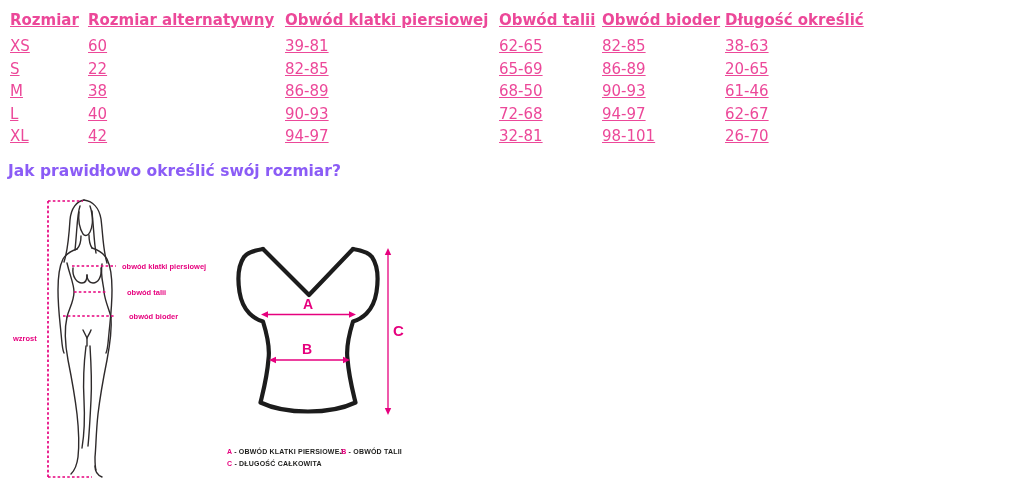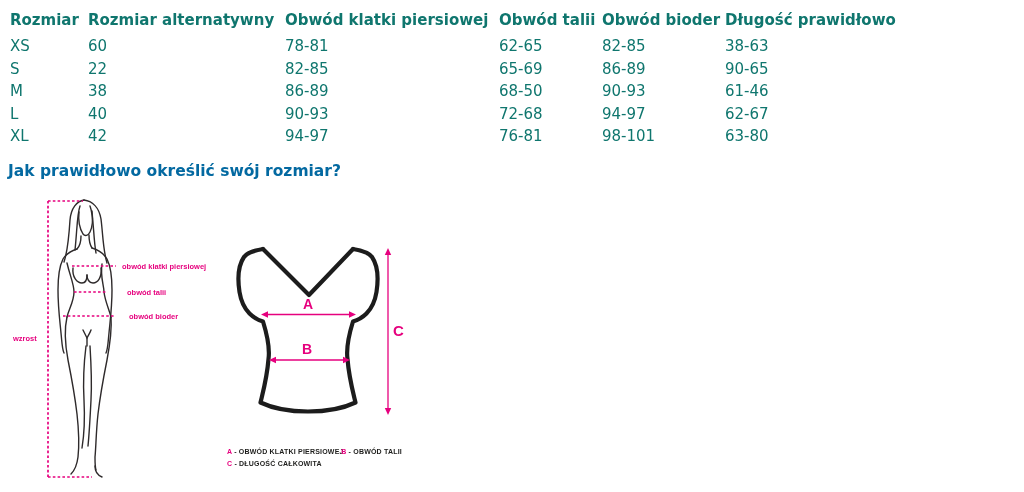--- a/index.html
+++ b/index.html
@@ -3,27 +3,27 @@
 <meta charset="utf-8">
 <style>
   html,body{margin:0;padding:0;background:#fff;}
   .page{position:relative;width:1024px;height:492px;background:#ffffff;overflow:hidden;
         font-family:"DejaVu Sans","Liberation Sans",sans-serif;color:#1d1d1b;}
 
   
   table.size-table{position:absolute;left:8px;top:6px;border-collapse:collapse;table-layout:fixed;width:905px;}
   table.size-table th, table.size-table td{
     text-align:left;padding:0 0 0 2px;white-space:nowrap;overflow:visible;
-    font-size:15px;color:#0f766e;}
+    font-size:15px;color:#ec4899;text-decoration:underline;}
   table.size-table th{font-weight:bold;height:29px;line-height:29px;}
   table.size-table td{height:22.5px;line-height:22.5px;font-weight:normal;}
 
   
   .section-title{position:absolute;left:8px;top:162px;margin:0;
-    font-size:15.5px;font-weight:bold;color:#0369a1;}
+    font-size:15.5px;font-weight:bold;color:#8b5cf6;}
 
   
   svg.diagram{position:absolute;left:0;top:195px;}
   .sketch{stroke:#2e2a2b;stroke-width:1.4;fill:none;stroke-linecap:round;}
   .pinkdash{stroke:#e6007e;stroke-width:1.7;fill:none;stroke-dasharray:2.6 2.2;}
   .pinkline{stroke:#e6007e;stroke-width:1.3;fill:none;}
   .pinkfill{fill:#e6007e;stroke:none;}
   .shirt{stroke:#1c1c1c;stroke-width:4.2;fill:none;stroke-linejoin:round;stroke-linecap:round;}
   .svglabel{fill:#e6007e;font-family:"Liberation Sans",sans-serif;font-size:7.5px;font-weight:600;}
   .marker-label{fill:#e6007e;font-family:"Liberation Sans",sans-serif;font-size:14px;font-weight:600;}
@@ -51,39 +51,39 @@
         <col style="width:123px">
         <col style="width:190px">
     </colgroup>
     <thead>
       <tr>
         <th>Rozmiar</th>
         <th>Rozmiar alternatywny</th>
         <th>Obwód klatki piersiowej</th>
         <th>Obwód talii</th>
         <th>Obwód bioder</th>
-        <th>Długość prawidłowo</th>
+        <th>Długość określić</th>
       </tr>
     </thead>
     <tbody>
       <tr>
         <td>XS</td>
         <td>60</td>
-        <td>78-81</td>
+        <td>39-81</td>
         <td>62-65</td>
         <td>82-85</td>
         <td>38-63</td>
       </tr>
       <tr>
         <td>S</td>
         <td>22</td>
         <td>82-85</td>
         <td>65-69</td>
         <td>86-89</td>
-        <td>90-65</td>
+        <td>20-65</td>
       </tr>
       <tr>
         <td>M</td>
         <td>38</td>
         <td>86-89</td>
         <td>68-50</td>
         <td>90-93</td>
         <td>61-46</td>
       </tr>
       <tr>
@@ -91,23 +91,23 @@
         <td>40</td>
         <td>90-93</td>
         <td>72-68</td>
         <td>94-97</td>
         <td>62-67</td>
       </tr>
       <tr>
         <td>XL</td>
         <td>42</td>
         <td>94-97</td>
-        <td>76-81</td>
+        <td>32-81</td>
         <td>98-101</td>
-        <td>63-80</td>
+        <td>26-70</td>
       </tr>
     </tbody>
   </table>
 
   <h2 class="section-title">Jak prawidłowo określić swój rozmiar?</h2>
 
   <svg class="diagram" width="450" height="297" viewBox="0 195 450 297" xmlns="http://www.w3.org/2000/svg">
 
     <g class="sketch">
       <path d="M 84,200 C 77,201 71,208 70,220 C 69,236 68,250 64,262"></path>

